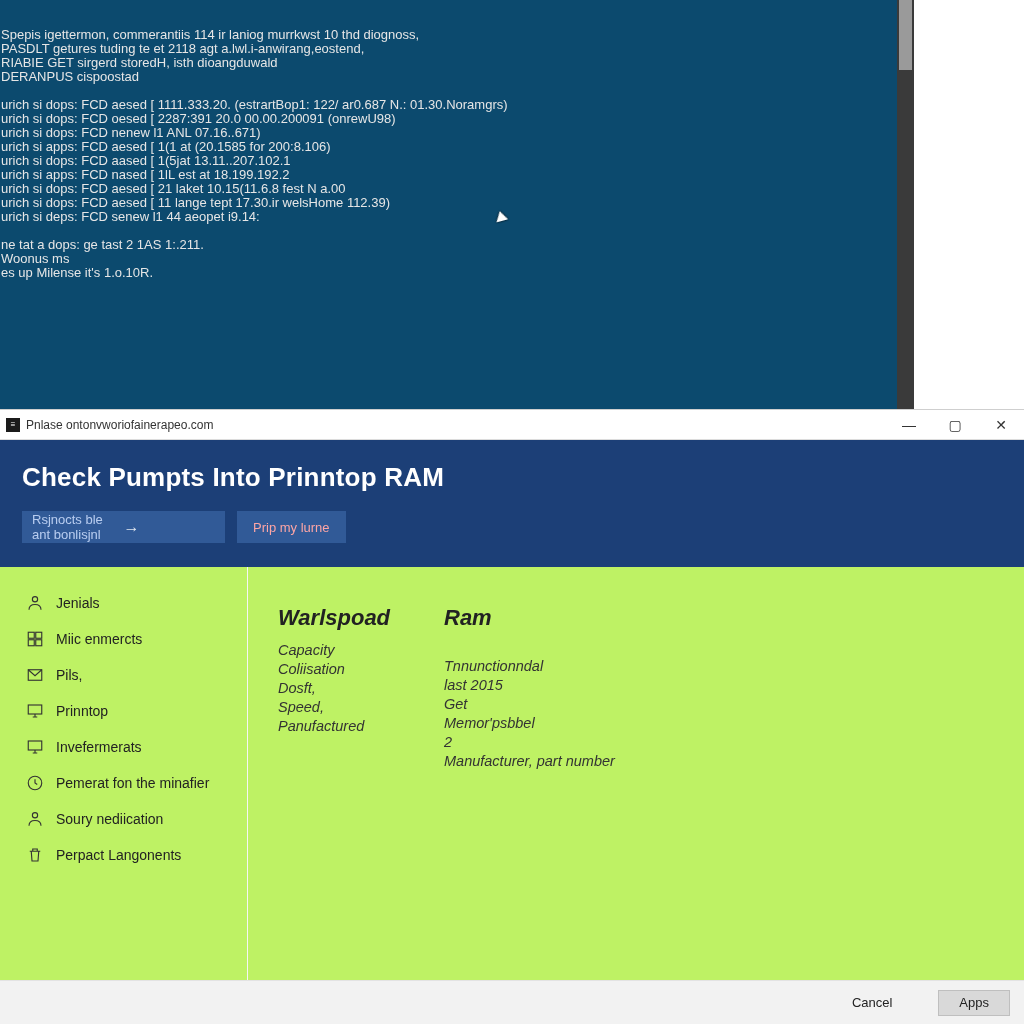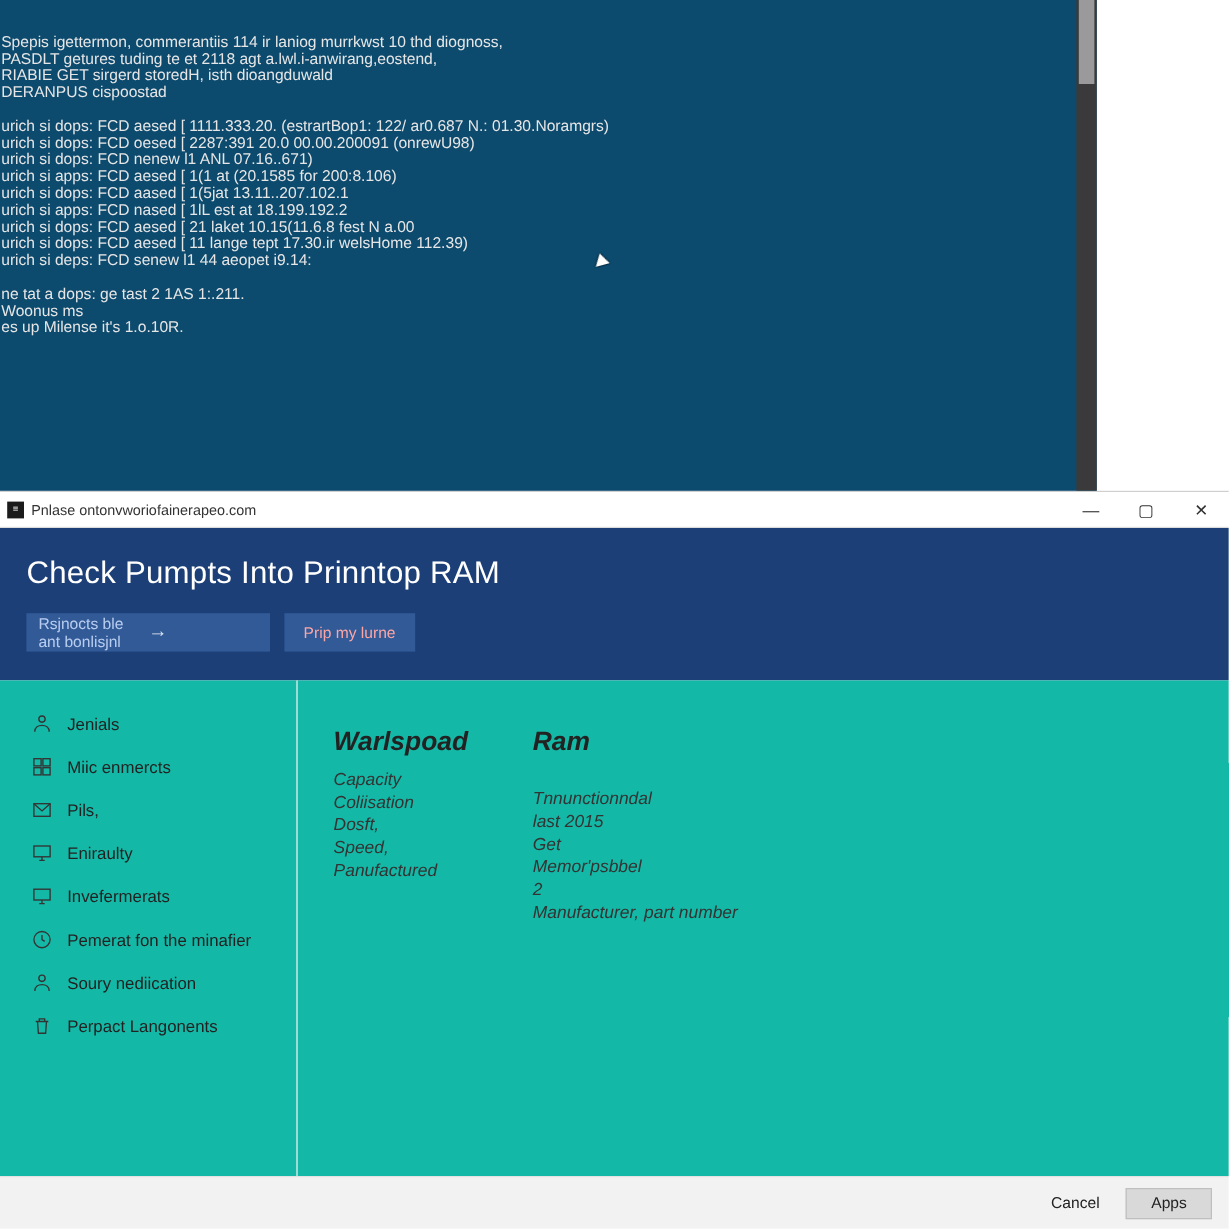--- a/index.html
+++ b/index.html
@@ -81,21 +81,21 @@
   .blue-header {
     background: #1c3f77;
     color: #fff;
     padding: 22px 22px 24px 22px;
     display: flex;
     flex-direction: column;
     gap: 18px;
   }
   .blue-header h1 {
     font-size: 26px;
-    font-weight: 400;
+    font-weight: 700;
     letter-spacing: .2px;
   }
   .search-row { display: flex; gap: 12px; }
   .search-box {
     display: flex; align-items: center;
     background: #315a97;
     width: 203px; height: 32px;
     padding: 0 10px;
     color: #cfe0ff;
     font-size: 13px;
@@ -108,21 +108,21 @@
     height: 32px;
     padding: 0 16px;
     display: flex; align-items: center;
     font-size: 13px;
   }
 
   
   .content {
     flex: 1;
     display: flex;
-    background: #14b8a6;
+    background: #bef264;
   }
 
   
   .sidebar {
     width: 248px;
     padding-top: 18px;
     border-right: 1px solid #f5f5f5;
   }
   .side-item {
     display: flex; align-items: center;
@@ -164,21 +164,21 @@
 
   
   .footer {
     height: 44px;
     background: #f2f2f2;
     border-top: 1px solid #e3e3e3;
     display: flex;
     align-items: center;
     justify-content: flex-end;
     padding-right: 14px;
-    gap: 2px;
+    gap: 26px;
     padding-left: 40px;
   }
   .footer .btn {
     height: 26px;
     padding: 0 20px;
     font-size: 13px;
     display: flex; align-items: center;
     color: #222;
   }
   .footer .btn.apps {
@@ -269,21 +269,21 @@
             <rect x="3" y="5" width="18" height="14"></rect>
             <path d="M3 5l9 8 9-8"></path>
           </svg>
         <span>Pils,</span>
       </div>
       <div class="side-item">
         <svg class="ico" viewBox="0 0 24 24">
             <rect x="3" y="4" width="18" height="12"></rect>
             <path d="M9 20h6M12 16v4"></path>
           </svg>
-        <span>Eniraulty</span>
+        <span>Prinntop</span>
       </div>
       <div class="side-item">
         <svg class="ico" viewBox="0 0 24 24">
             <rect x="3" y="4" width="18" height="12"></rect>
             <path d="M9 20h6M12 16v4"></path>
           </svg>
         <span>Invefermerats</span>
       </div>
       <div class="side-item">
         <svg class="ico" viewBox="0 0 24 24">

